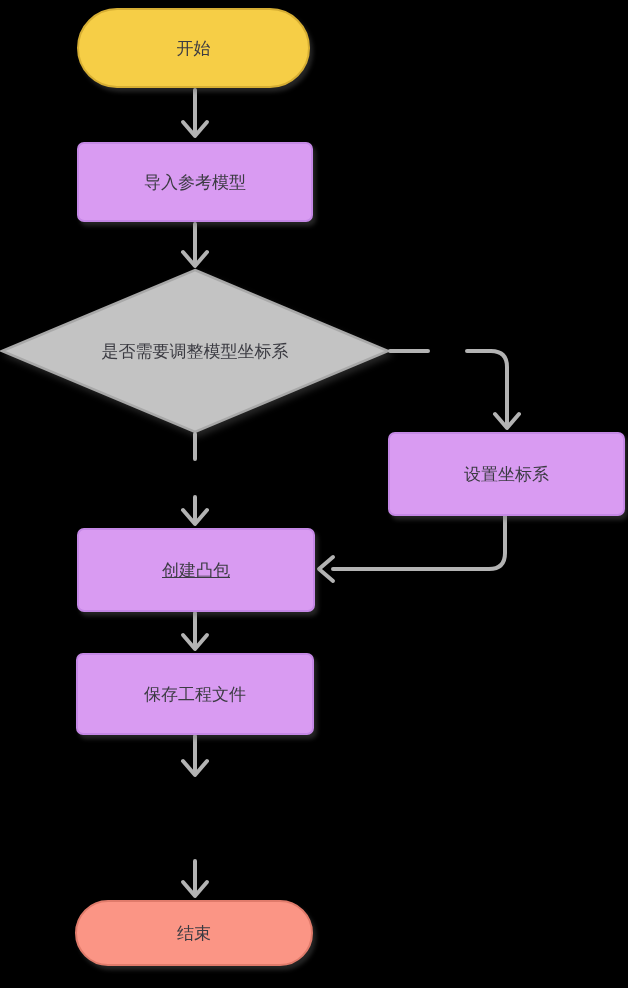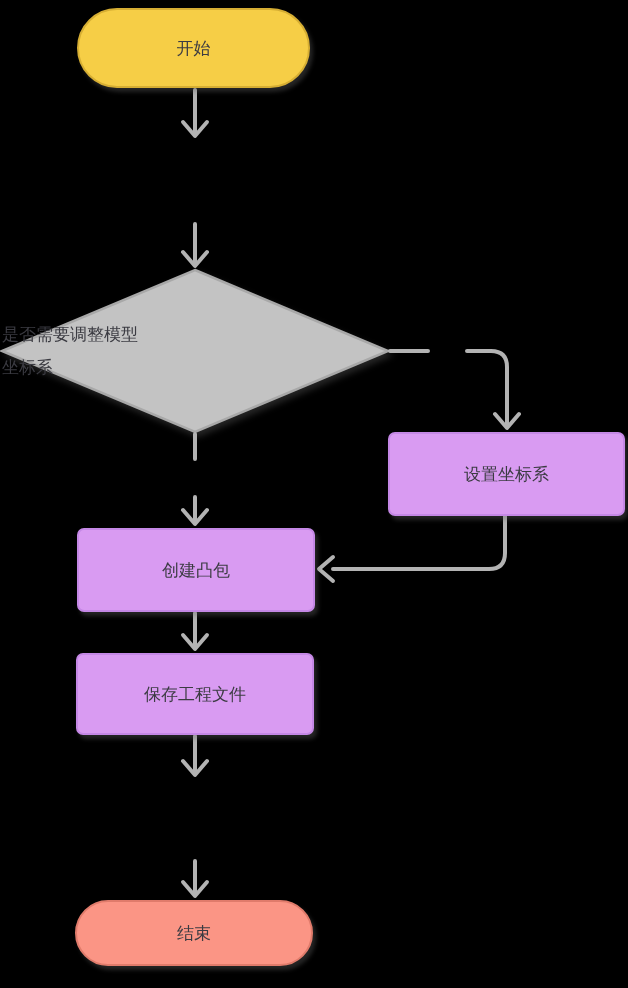--- a/index.html
+++ b/index.html
@@ -29,22 +29,21 @@
     box-sizing: border-box;
     border: 2px solid transparent;
     font-size: 17px;
     box-shadow: 3px 4px 4px rgba(105,105,105,0.35);
   }
   .process { border-radius: 7px; }
   .terminator { border-radius: 42px; }
   .decision-label {
     position: absolute;
     display: flex;
-    flex-direction: column;
-    align-items: flex-start;
+    align-items: center;
     justify-content: center;
     text-align: center;
     font-size: 17px;
     line-height: 33px;
     background: transparent;
     border: none;
     box-shadow: none;
   }
   .diamond-shape {
     stroke-width: 2.5;
@@ -76,31 +75,34 @@
       <path d="M195,613 L195,645 M183,635 L195,649 L207,635"></path>
       <path d="M195,736 L195,771 M183,761 L195,775 L207,761"></path>
       <path d="M195,861 L195,892 M183,882 L195,896 L207,882"></path>
     </g>
   </svg>
 
   <div class="node terminator" style="left: 77px; top: 8px; width: 233px; height: 80px; background-color: rgb(246, 206, 70); border-color: rgb(214, 174, 51);">
     <span class="node-label">开始</span>
   </div>
 
+  <div class="node process" style="left: 77px; top: 142px; width: 236px; height: 80px; background-color: rgb(217, 155, 242); border-color: rgb(197, 136, 230);">
+    <span class="node-label">导入参考模型</span>
+  </div>
 
   <div class="decision-label" style="left:2px; top:270px; width:386px; height:162px;">
     <span class="node-label">是否需要调整模型</span>
     <span class="node-label">坐标系</span>
   </div>
 
   <div class="node process" style="left: 388px; top: 432px; width: 237px; height: 84px; background-color: rgb(217, 155, 242); border-color: rgb(197, 136, 230);">
     <span class="node-label">设置坐标系</span>
   </div>
 
-  <div class="node process" style="left: 77px; top: 528px; width: 238px; height: 84px; background-color: rgb(217, 155, 242); border-color: rgb(197, 136, 230);">
+  <div class="node process" style="left: 77px; top: 528px; width: 238px; height: 84px; background-color: rgb(217, 155, 242); border-color: rgb(197, 136, 230); text-decoration: underline;">
     <span class="node-label">创建凸包</span>
   </div>
 
   <div class="node process" style="left: 76px; top: 653px; width: 238px; height: 82px; background-color: rgb(217, 155, 242); border-color: rgb(197, 136, 230);">
     <span class="node-label">保存工程文件</span>
   </div>
 
 
   <div class="node terminator" style="left: 75px; top: 900px; width: 238px; height: 66px; background-color: rgb(251, 149, 133); border-color: rgb(224, 123, 107);">
     <span class="node-label">结束</span>

